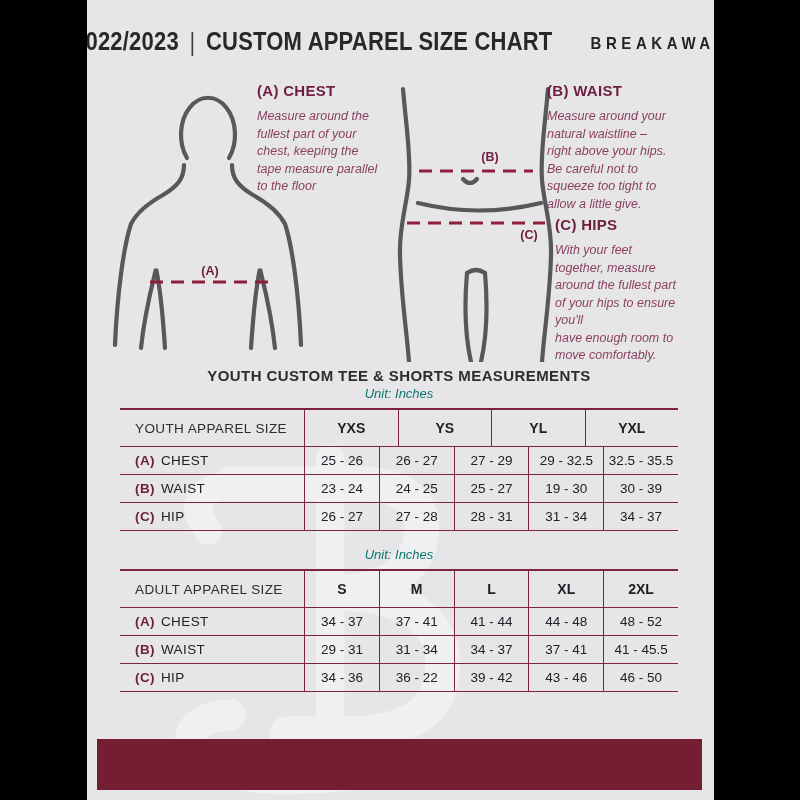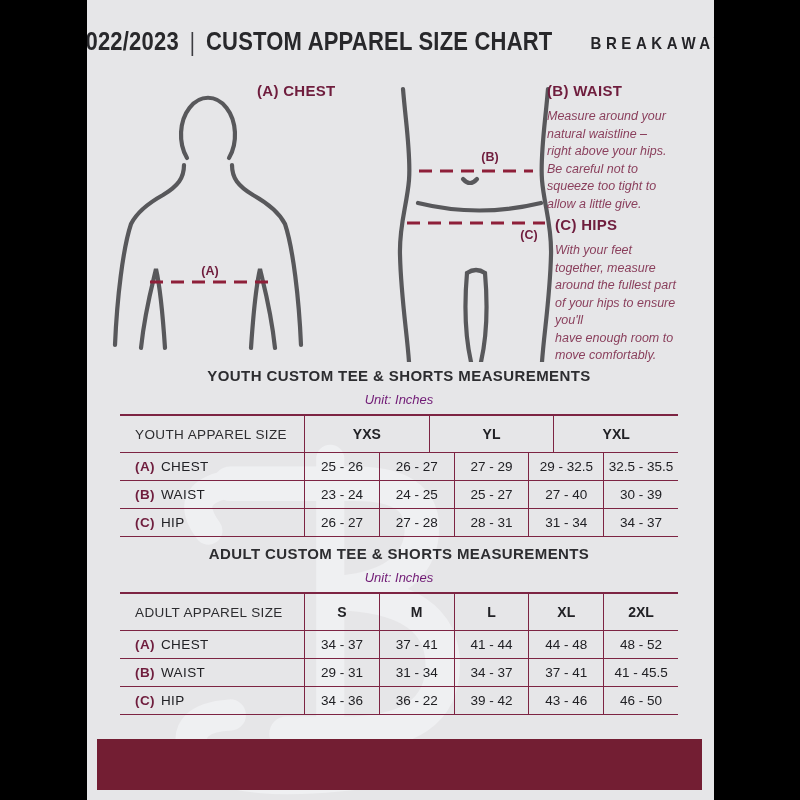--- a/index.html
+++ b/index.html
@@ -34,21 +34,21 @@
   .gbody{font-size:12.5px;font-style:italic;color:#8a3f5c;line-height:1.4;white-space:pre-line;margin:0;}
   .figline{stroke:#58585b;stroke-width:4.2;fill:none;stroke-linecap:round;}
   .dash{stroke:#8e1f39;stroke-width:3.2;fill:none;stroke-dasharray:13 8;}
   .marklabel{font-size:12.5px;font-weight:bold;fill:#6f1d3d;font-family:"Liberation Sans",sans-serif;}
 
   
   .tblock{position:absolute;left:33px;width:558px;z-index:1;text-align:center;}
   .tb1{top:367px;}
   .tb2{top:545px;}
   .ttitle{font-size:15px;font-weight:bold;color:#2d2d30;letter-spacing:.4px;}
-  .tunit{font-size:13px;font-style:italic;color:#701a75;margin-top:8px;}
+  .tunit{font-size:13px;font-style:italic;color:#0f766e;margin-top:2px;}
   .table{margin-top:7px;border-top:2.5px solid #7d2443;text-align:left;}
   .trow{display:flex;border-bottom:1.4px solid #7d2443;}
   .cell{box-sizing:border-box;display:flex;align-items:center;justify-content:center;
         font-size:13.5px;color:#212125;}
   .cell.lab{width:184px;justify-content:flex-start;padding-left:15px;letter-spacing:.4px;}
   .cell.val{flex:1;border-left:1.6px solid #7d2443;}
   .thead .cell{height:36px;}
   .tdata .cell{height:27px;}
   .thead .val{font-weight:bold;font-size:14px;}
   .thead .lab{font-size:13.5px;color:#2d2d30;}
@@ -119,20 +119,25 @@
         <path class="figline" stroke-width="3.4" d="M74 188 C71 222 72 250 78 277"></path>
         <path class="figline" stroke-width="3.4" d="M92 188 C95 222 94 250 88 277"></path>
         <path class="dash" d="M26 86 H140"></path>
         <path class="dash" d="M14 138 H152"></path>
         <text class="marklabel" x="97" y="76" text-anchor="middle">(B)</text>
         <text class="marklabel" x="136" y="154" text-anchor="middle">(C)</text>
       </svg>
 
       <div class="gtext g-chest">
         <p class="ghead">(A) CHEST</p>
+        <p class="gbody">Measure around the
+fullest part of your
+chest, keeping the
+tape measure parallel
+to the floor</p>
       </div>
       <div class="gtext g-waist">
         <p class="ghead">(B) WAIST</p>
         <p class="gbody">Measure around your
 natural waistline –
 right above your hips.
 Be careful not to
 squeeze too tight to
 allow a little give.</p>
       </div>
@@ -148,20 +153,21 @@
       </div>
     </section>
 
     <div class="tblock tb1">
       <div class="ttitle">YOUTH CUSTOM TEE &amp; SHORTS MEASUREMENTS</div>
       <div class="tunit">Unit: Inches</div>
       <div class="table">
         <div class="trow thead">
           <div class="cell lab">YOUTH APPAREL SIZE</div>
           <div class="cell val">YXS</div>
+          <div class="cell val">YS</div>
           <div class="cell val">YL</div>
           <div class="cell val">YXL</div>
         </div>
         <div class="trow tdata">
           <div class="cell lab">
               <span class="pfx">(A)</span>
               <span>CHEST</span>
             </div>
           <div class="cell val">25 - 26</div>
           <div class="cell val">26 - 27</div>
@@ -170,39 +176,38 @@
           <div class="cell val">32.5 - 35.5</div>
         </div>
         <div class="trow tdata">
           <div class="cell lab">
               <span class="pfx">(B)</span>
               <span>WAIST</span>
             </div>
           <div class="cell val">23 - 24</div>
           <div class="cell val">24 - 25</div>
           <div class="cell val">25 - 27</div>
-          <div class="cell val">27 - 40</div>
+          <div class="cell val">19 - 30</div>
           <div class="cell val">30 - 39</div>
         </div>
         <div class="trow tdata">
           <div class="cell lab">
               <span class="pfx">(C)</span>
               <span>HIP</span>
             </div>
           <div class="cell val">26 - 27</div>
           <div class="cell val">27 - 28</div>
           <div class="cell val">28 - 31</div>
           <div class="cell val">31 - 34</div>
           <div class="cell val">34 - 37</div>
         </div>
       </div>
     </div>
 
     <div class="tblock tb2">
-      <div class="ttitle">ADULT CUSTOM TEE &amp; SHORTS MEASUREMENTS</div>
       <div class="tunit">Unit: Inches</div>
       <div class="table">
         <div class="trow thead">
           <div class="cell lab">ADULT APPAREL SIZE</div>
           <div class="cell val">S</div>
           <div class="cell val">M</div>
           <div class="cell val">L</div>
           <div class="cell val">XL</div>
           <div class="cell val">2XL</div>
         </div>

